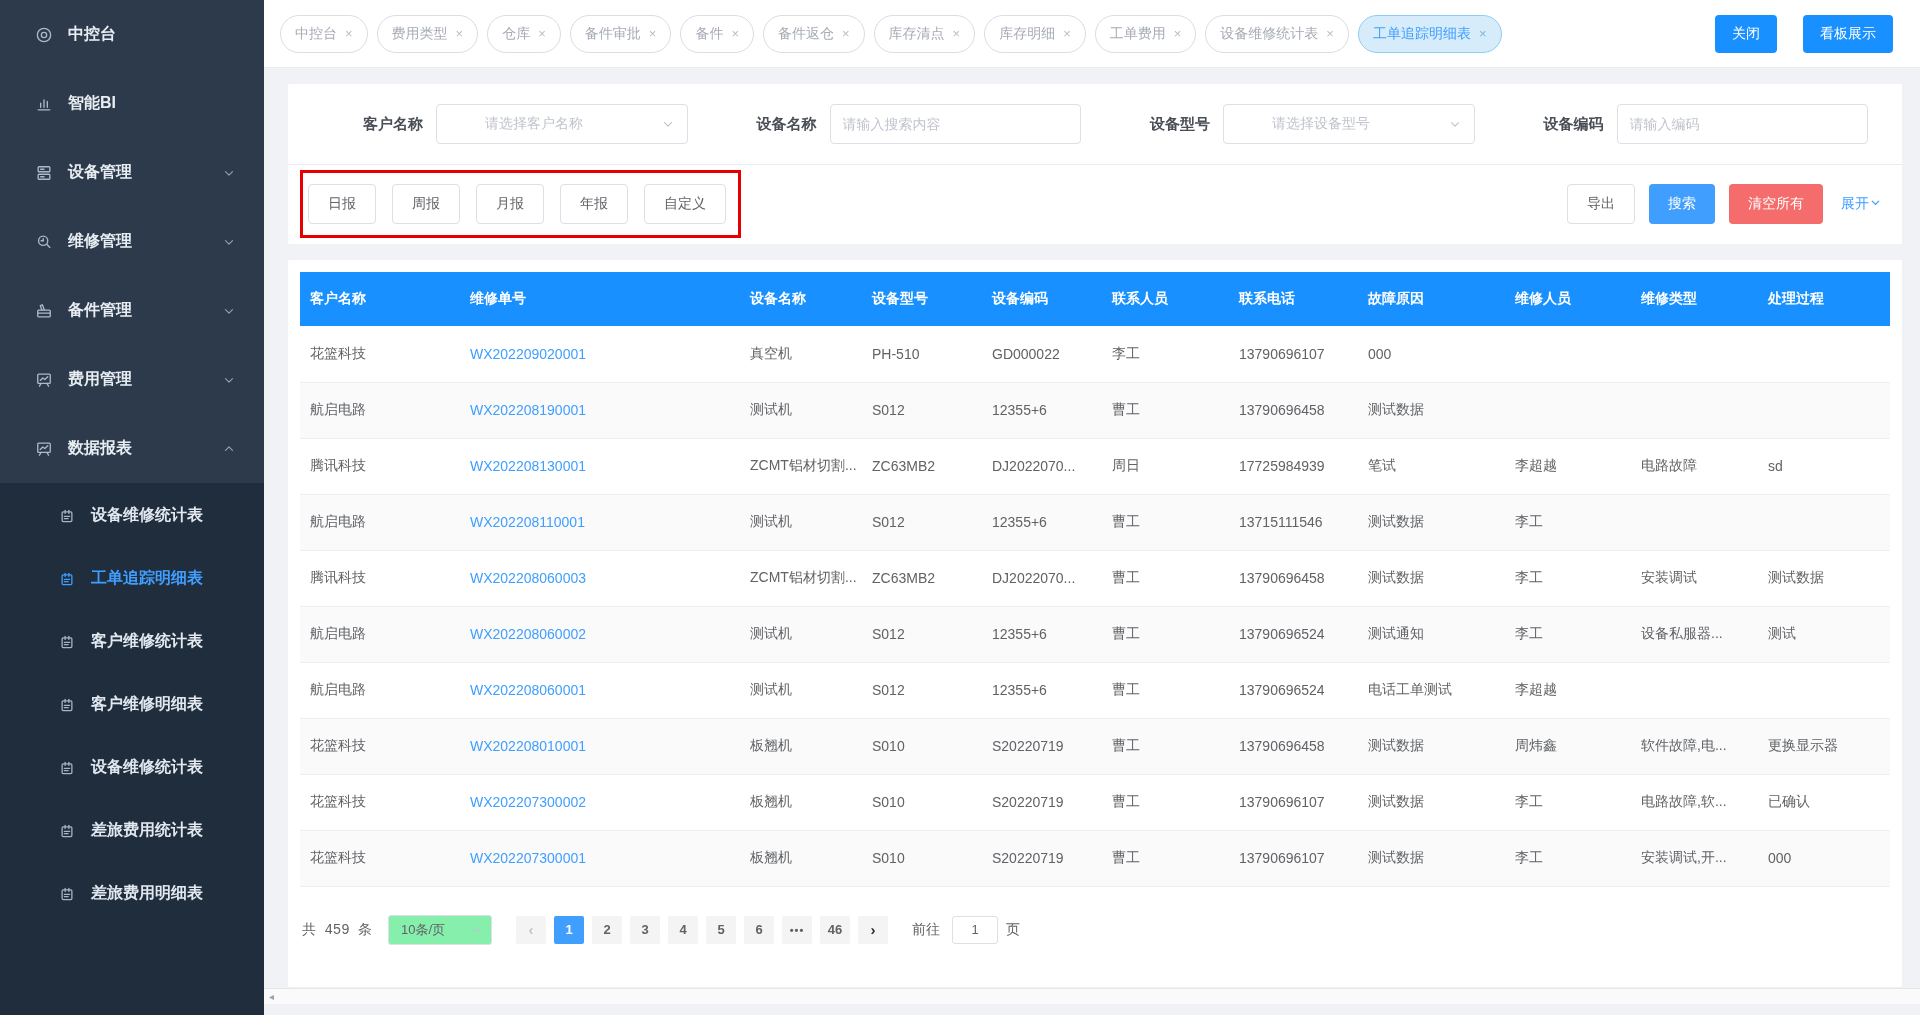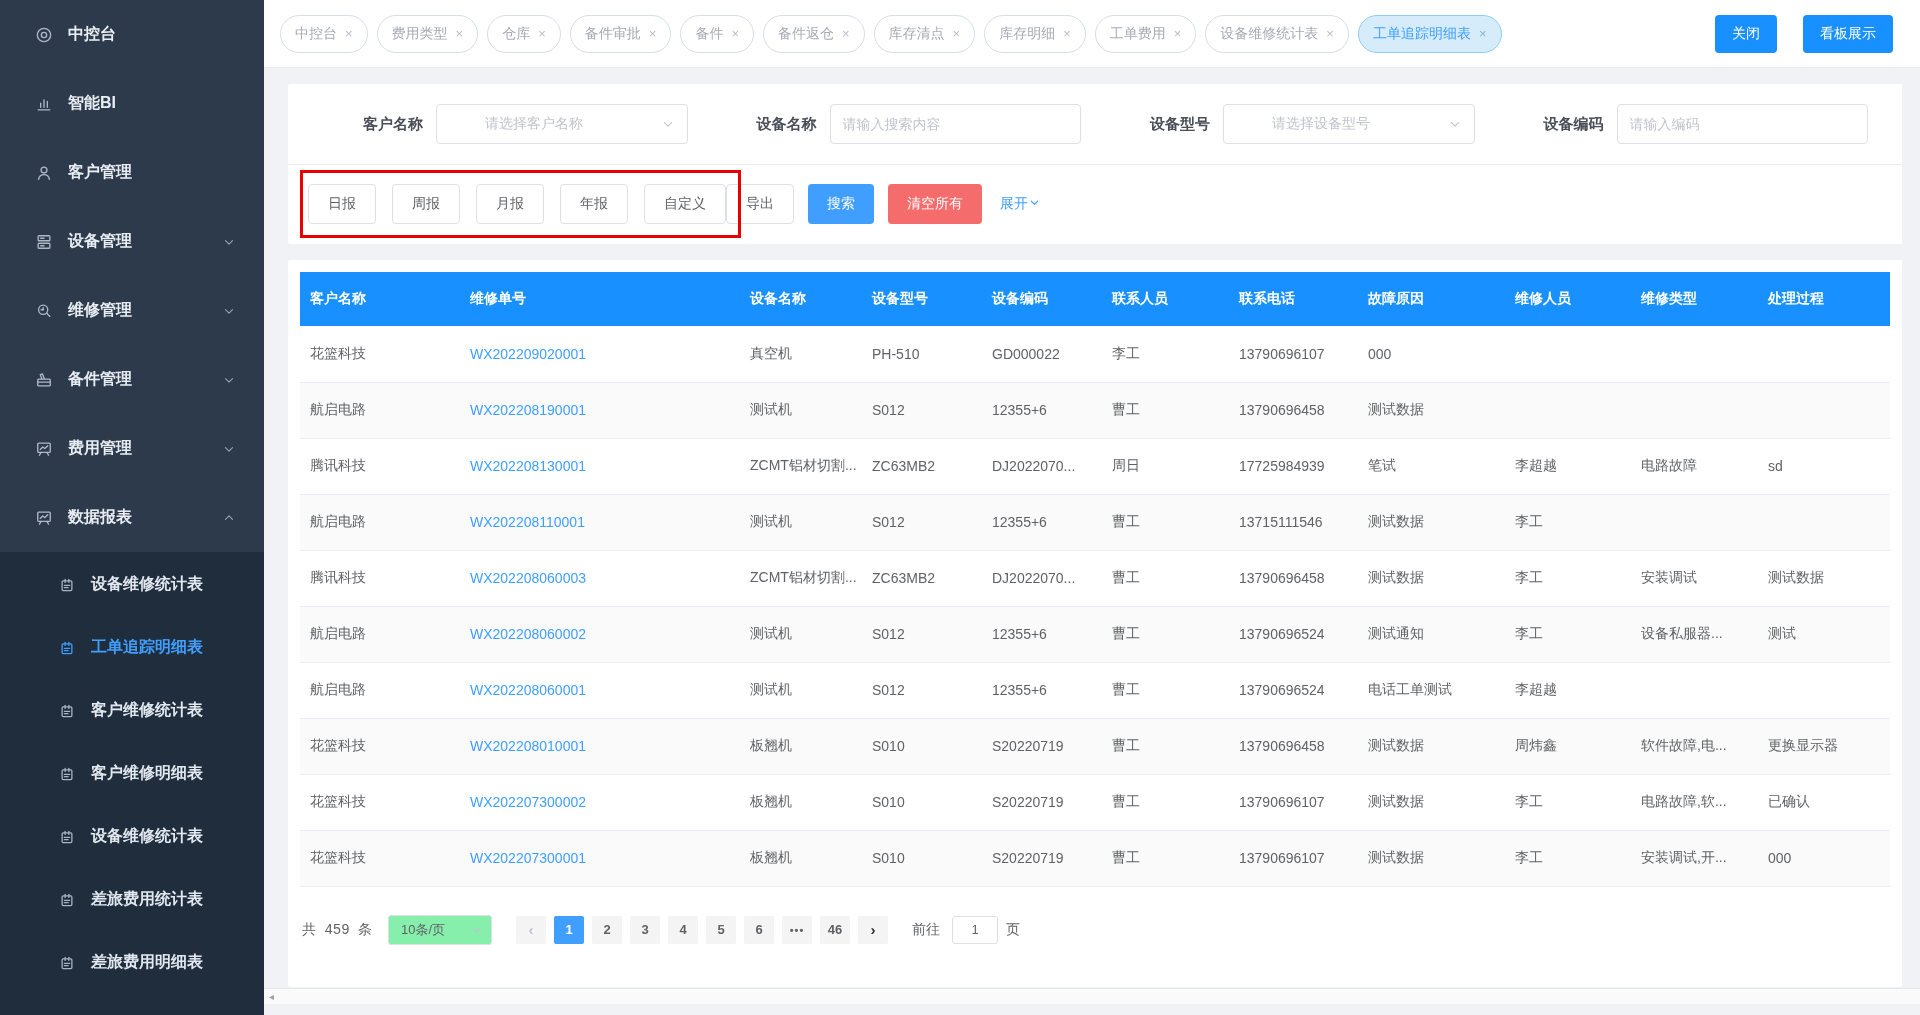--- a/index.html
+++ b/index.html
@@ -39,21 +39,21 @@
   .filter-panel { padding:20px; margin-bottom:16px; }
   .filter-row1 { display:flex; }
   .field { width:25%; display:flex; align-items:center; }
   .field-label { flex:0 0 128px; text-align:right; padding-right:13px; color:#4a4f57; font-size:15px; font-weight:700; }
   .control { flex:1; height:40px; border:1px solid #dcdfe6; border-radius:4px; display:flex; align-items:center; padding:0 12px; background:#fff; margin-right:14px; }
   .control input { border:none; outline:none; width:100%; font-size:14px; color:#606266; font-family:inherit; }
   .control input::placeholder { color:#c0c4cc; }
   .control .ph { color:#c0c4cc; font-size:14px;margin-left:36px; }
   .control .sel-arrow { margin-left:auto; color:#c0c4cc; display:flex; }
   .divider { height:1px; background:#e9edf2; margin:20px -20px 19px; }
-  .filter-row2 { display:flex; justify-content:flex-start; align-items:center; }
+  .filter-row2 { display:flex; justify-content:space-between; align-items:center; }
   .report-group { position:relative; display:flex; gap:16px; }
   .annotation-box { position:absolute; left:-8px; right:-15px; top:-14px; bottom:-14px; border:3px solid var(--annotation,#e60000); pointer-events:none; }
   .action-group { display:flex; gap:14px; align-items:center; }
   .btn-search { background:var(--accent,#409EFF); color:#fff; border:none; }
   .btn-danger { background:var(--danger,#f56c6c); color:#fff; border:none; }
   .expand-link { color:var(--accent,#409EFF); font-size:14px; display:flex; align-items:center; cursor:pointer; margin-left:4px; }
 
   
   .table-panel { padding:12px 12px 42px; }
   table { border-collapse:collapse; table-layout:fixed; width:1590px; }
@@ -97,29 +97,20 @@
         <div class="menu-item">
           <span class="menu-icon">
             <svg width="20" height="20" viewBox="0 0 24 24" fill="none" stroke="currentColor" stroke-width="1.6" stroke-linecap="round" stroke-linejoin="round">
               <path d="M5 19h14"></path>
               <path d="M8 16v-5"></path>
               <path d="M12 16V7"></path>
               <path d="M16 16V9"></path>
             </svg>
           </span>
           <span>智能BI</span>
-        </div>
-        <div class="menu-item">
-          <span class="menu-icon">
-            <svg width="20" height="20" viewBox="0 0 24 24" fill="none" stroke="currentColor" stroke-width="1.6" stroke-linecap="round" stroke-linejoin="round">
-              <circle cx="12" cy="8.5" r="3.5"></circle>
-              <path d="M5.5 19.5c.8-3.6 3.4-5.5 6.5-5.5s5.7 1.9 6.5 5.5"></path>
-            </svg>
-          </span>
-          <span>客户管理</span>
         </div>
         <div class="menu-item">
           <span class="menu-icon">
             <svg width="20" height="20" viewBox="0 0 24 24" fill="none" stroke="currentColor" stroke-width="1.6" stroke-linecap="round" stroke-linejoin="round">
               <rect x="5" y="4.5" width="14" height="6" rx="1"></rect>
               <rect x="5" y="13.5" width="14" height="6" rx="1"></rect>
               <path d="M8 7.5h4"></path>
               <path d="M8 16.5h4"></path>
             </svg>
           </span>

